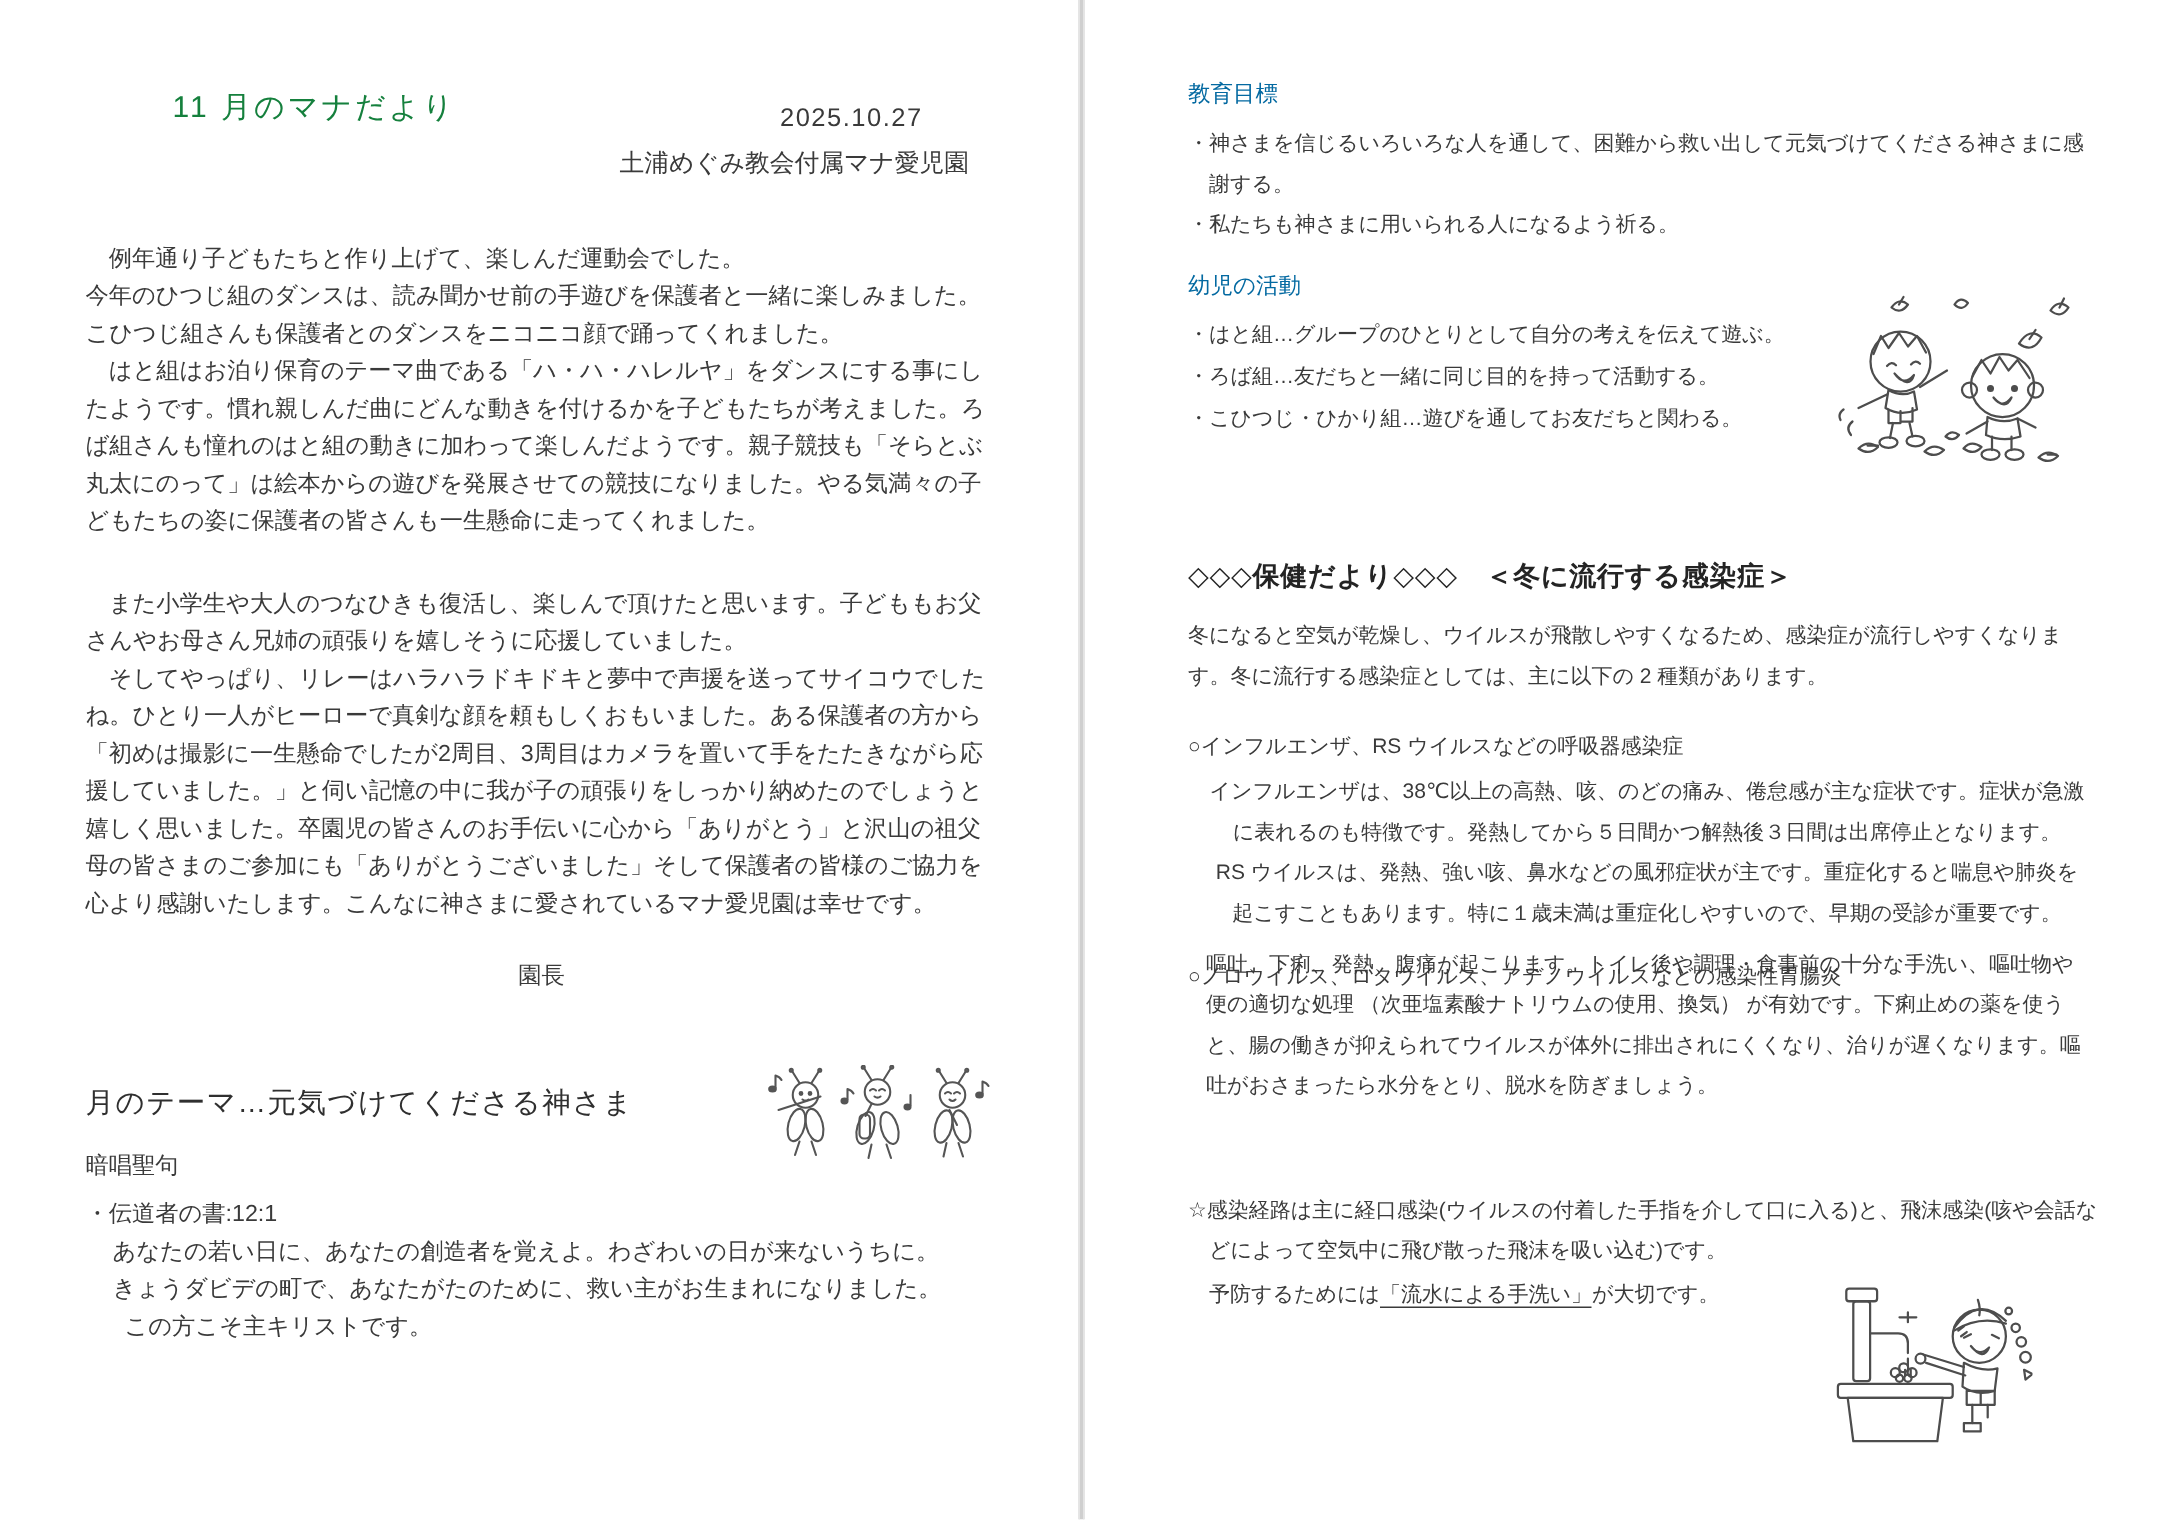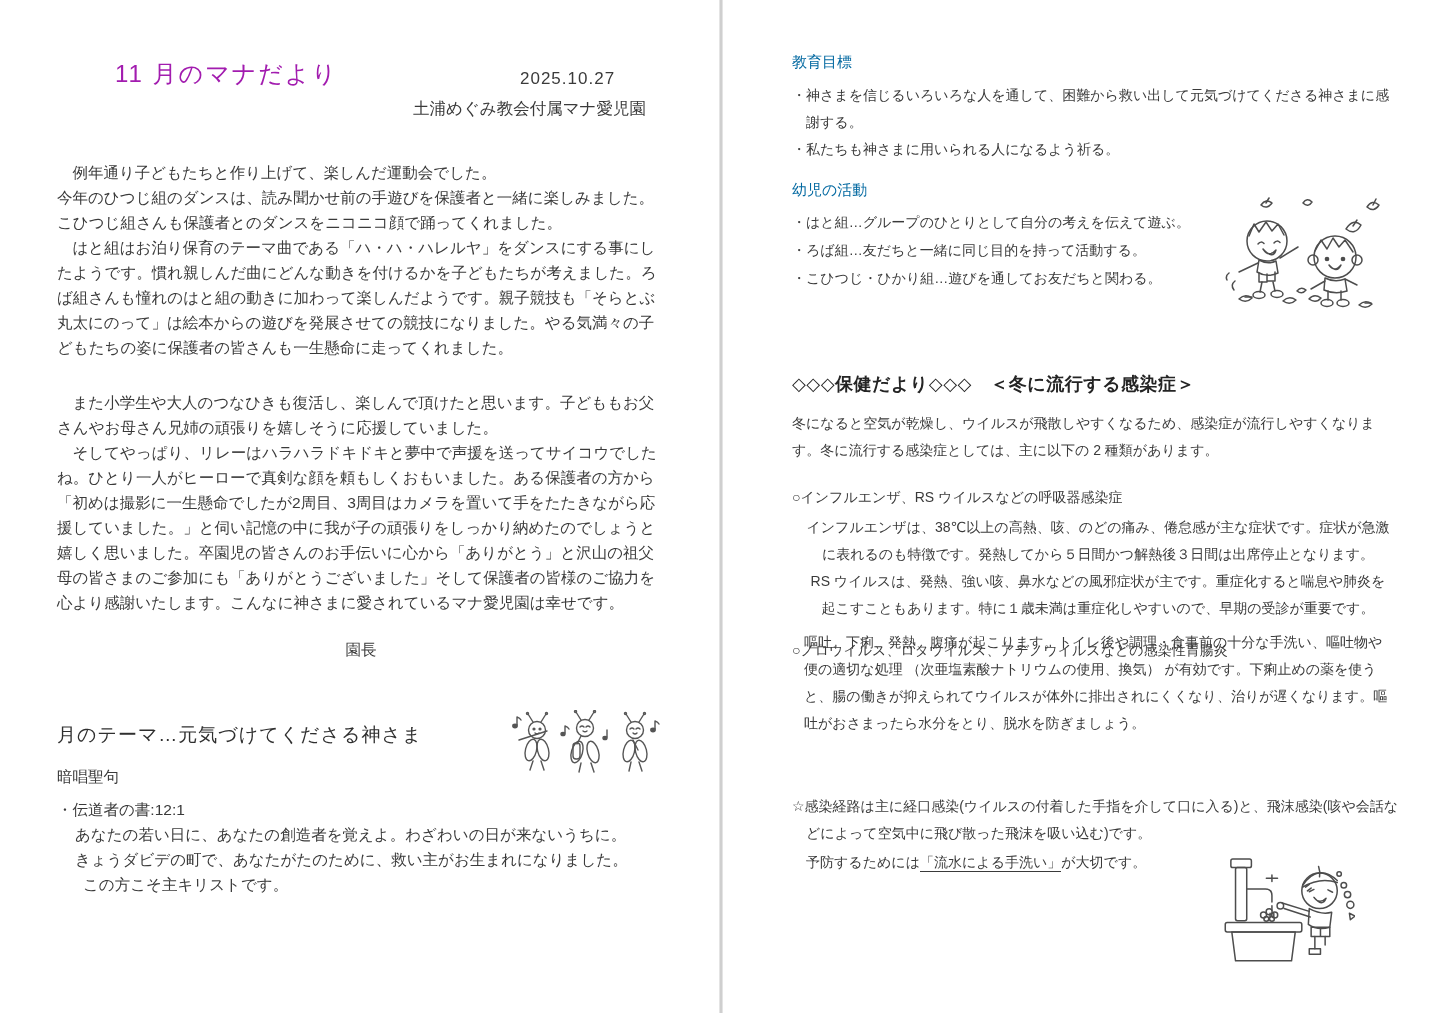--- a/index.html
+++ b/index.html
@@ -9,21 +9,21 @@
     color:#3a3a3a;
   }
   .canvas{position:relative;width:1440px;height:1013px;background:#ffffff;overflow:hidden;}
   .divider{position:absolute;left:719px;top:0;width:2px;height:1013px;background:#cfcfcf;border-left:1px solid #e4e4e4;border-right:1px solid #e4e4e4;}
 
   .page{position:absolute;top:0;}
   .page-left{left:57px;width:608px;height:1013px;}
   .page-right{left:792px;width:604px;height:1013px;}
 
   
-  .title{position:absolute;left:58px;top:58px;margin:0;font-size:24px;font-weight:normal;letter-spacing:2px;color:#a21caf;}
+  .title{position:absolute;left:58px;top:58px;margin:0;font-size:20px;font-weight:normal;letter-spacing:2px;color:#15803d;}
   .date{position:absolute;left:463px;top:69px;font-size:17px;letter-spacing:1px;}
   .org{position:absolute;left:356px;top:98px;font-size:16.5px;}
   .report{position:absolute;left:0;top:160px;width:608px;font-size:15.5px;line-height:25px;}
   .report p{margin:0;}
   .report p.gap{margin-top:30px;}
   .signature{position:absolute;left:0;top:640px;width:608px;text-align:center;font-size:15.5px;}
   .theme-heading{position:absolute;left:0;top:722px;margin:0;font-size:19px;font-weight:normal;letter-spacing:1px;color:#2f2f2f;}
   .scripture-heading{position:absolute;left:0;top:767px;font-size:15.5px;}
   .scripture{position:absolute;left:0;top:797px;width:608px;font-size:15.5px;line-height:25px;}
   .scripture p{margin:0;}

